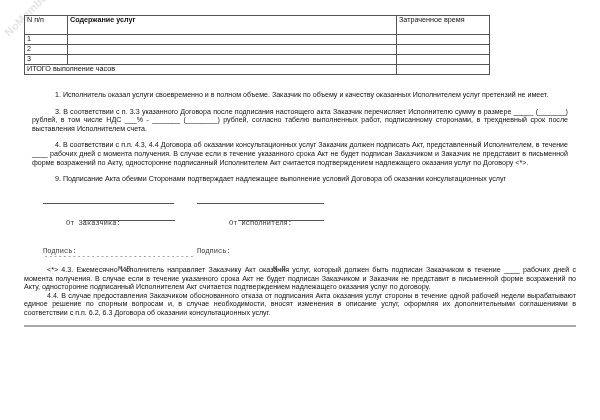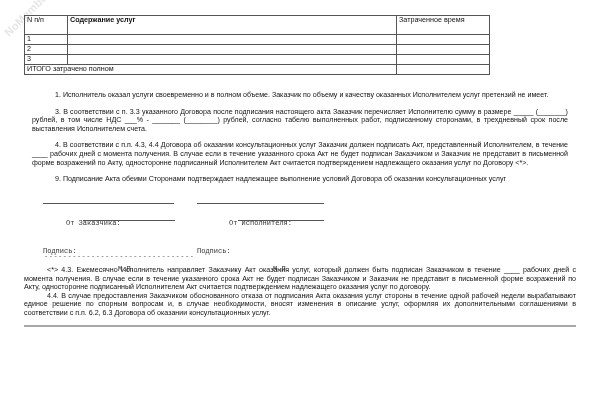--- a/index.html
+++ b/index.html
@@ -45,21 +45,21 @@
     <td class="c1">2</td>
     <td colspan="2"></td>
     <td class="c3"></td>
   </tr>
   <tr>
     <td class="c1">3</td>
     <td colspan="2"></td>
     <td class="c3"></td>
   </tr>
   <tr>
-    <td colspan="3">ИТОГО затрачено полном</td>
+    <td colspan="3">ИТОГО выполнение часов</td>
     <td class="c3"></td>
   </tr>
 </tbody>
   </table>
 
 <div class="doc">
   <p>1. Исполнитель оказал услуги своевременно и в полном объеме. Заказчик по объему и качеству оказанных Исполнителем услуг претензий не имеет.</p>
   <p>3. В соответствии с п. 3.3 указанного Договора после подписания настоящего акта Заказчик перечисляет Исполнителю сумму в размере _____ (_______) рублей, в том числе НДС ___% - _______ (________) рублей, согласно табелю выполненных работ, подписанному сторонами, в трехдневный срок после выставления Исполнителем счета.</p>
   <p>4. В соответствии с п.п. 4.3, 4.4 Договора об оказании консультационных услуг Заказчик должен подписать Акт, представленный Исполнителем, в течение ____ рабочих дней с момента получения. В случае если в течение указанного срока Акт не будет подписан Заказчиком и Заказчик не представит в письменной форме возражений по Акту, односторонне подписанный Исполнителем Акт считается подтверждением надлежащего оказания услуг по Договору &lt;*&gt;.</p>
   <p>9. Подписание Акта обеими Сторонами подтверждает надлежащее выполнение условий Договора об оказании консультационных услуг</p>

